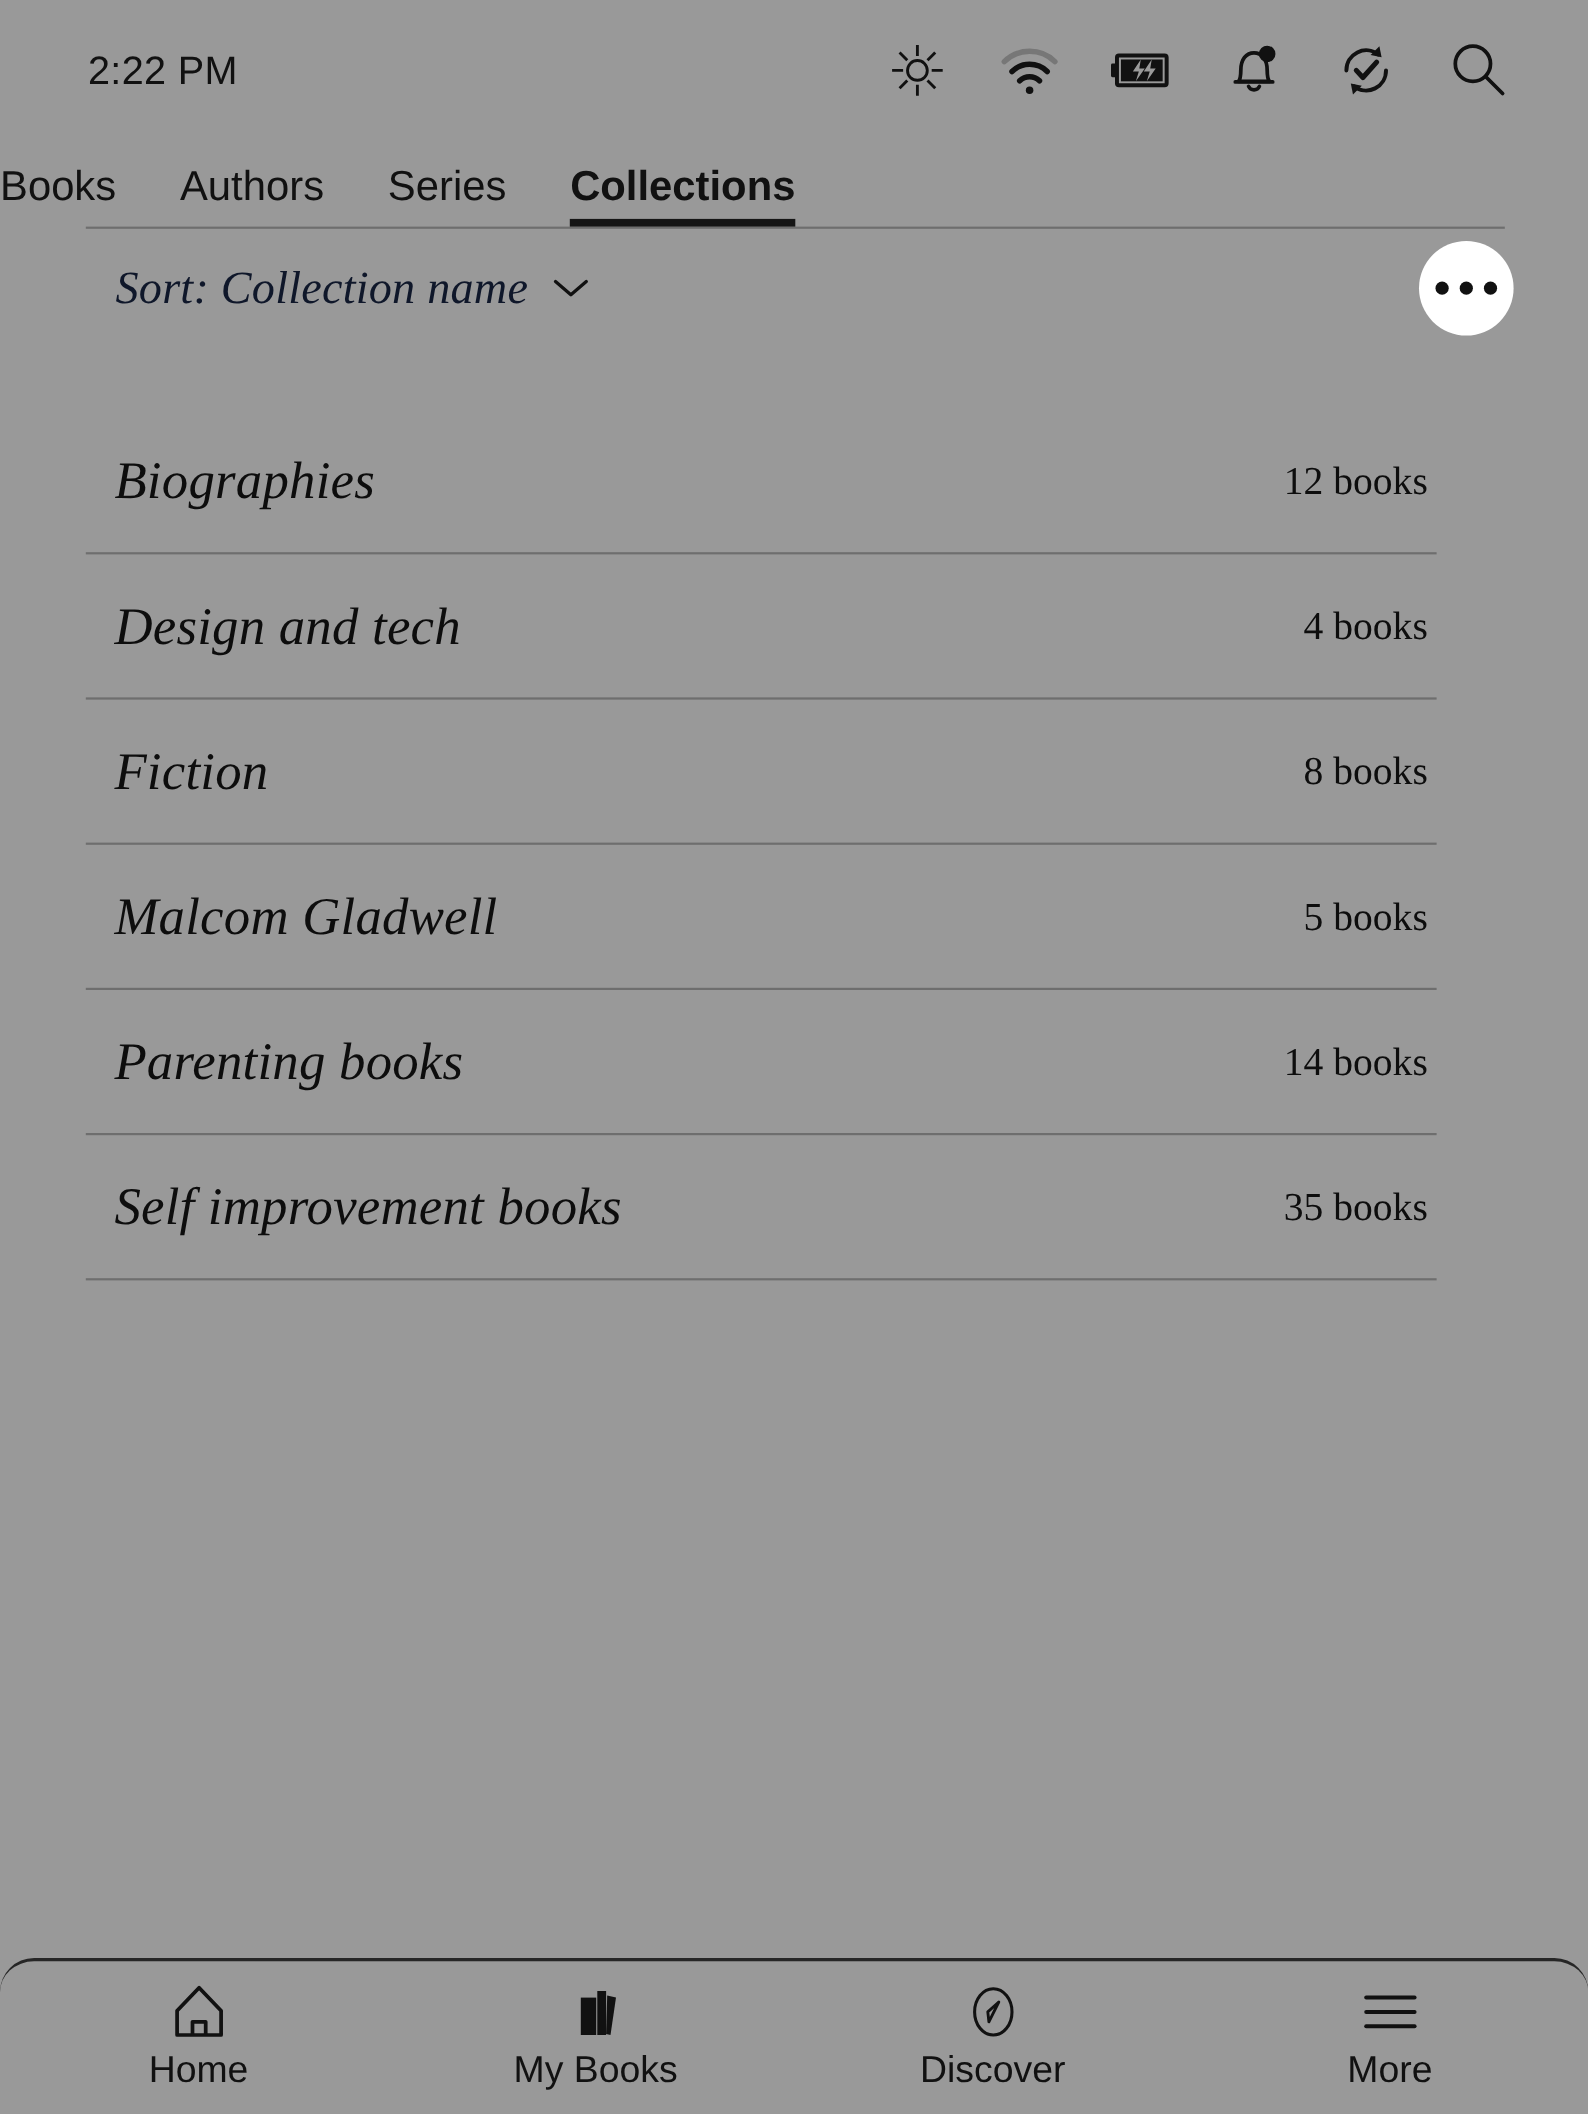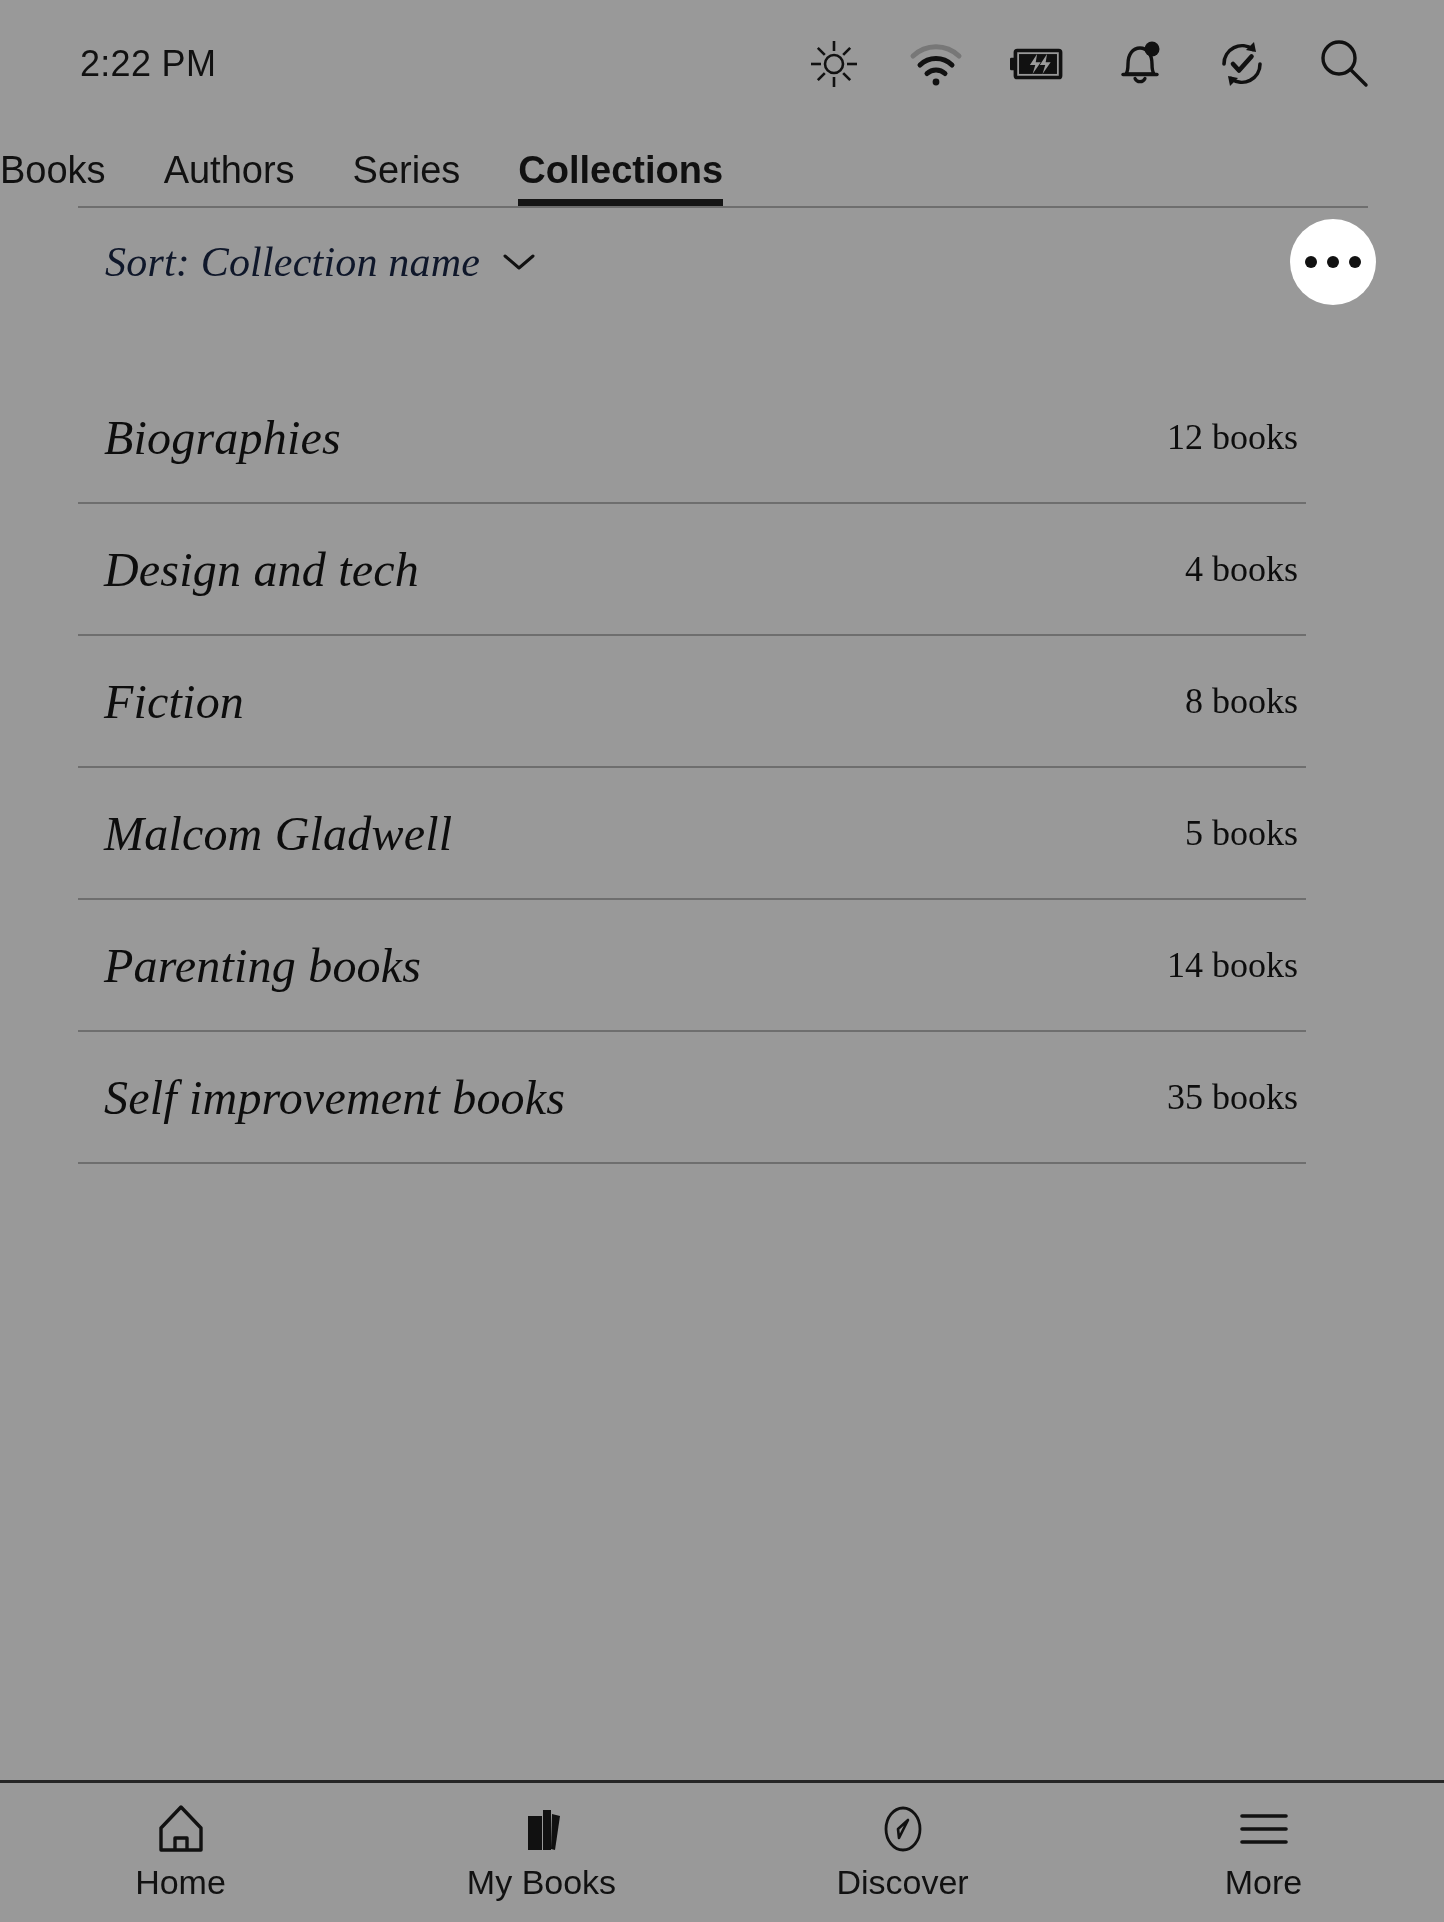--- a/index.html
+++ b/index.html
@@ -169,20 +169,21 @@
   
   .bottom-nav {
     position: absolute;
     bottom: 0; left: 0;
     width: 1444px;
     height: 142px;
     border-top: 3px solid #262626;
     display: flex;
     align-items: flex-start;
     box-sizing: border-box;
+    border-radius: 31px;
   }
   .nav-item {
     flex: 1;
     height: 142px;
     display: flex;
     flex-direction: column;
     align-items: center;
     justify-content: flex-start;
     padding-top: 18px;
     box-sizing: border-box;

